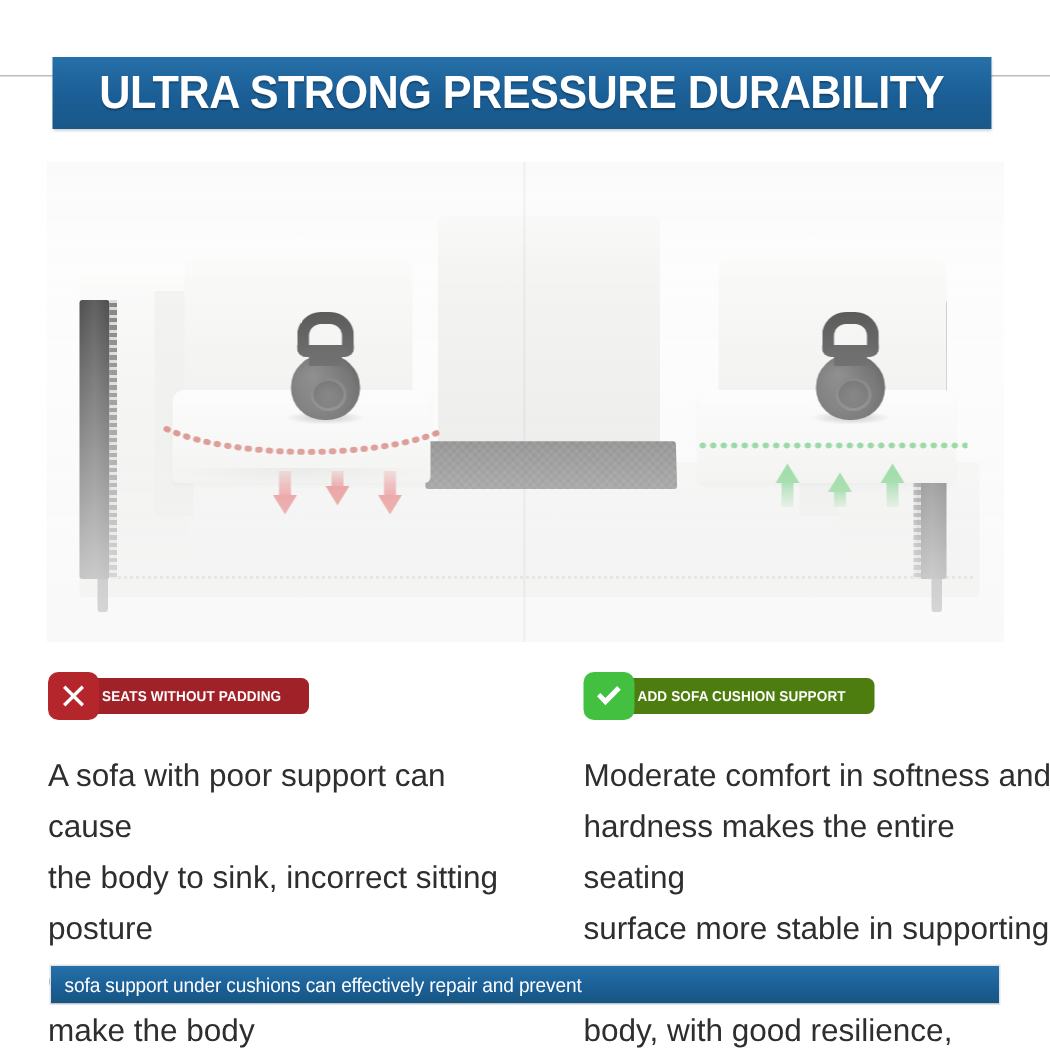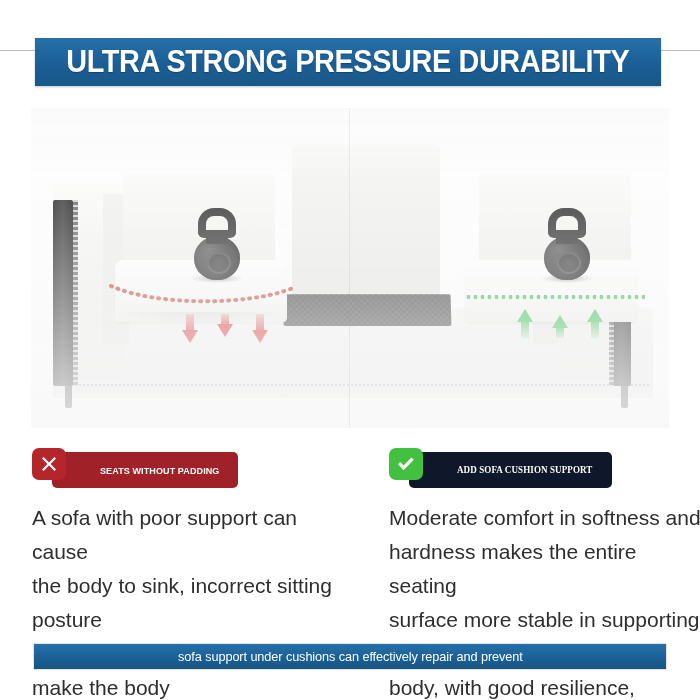--- a/index.html
+++ b/index.html
@@ -286,29 +286,29 @@
   
   #comparison { position: absolute; left: 0; top: 448px; width: 700px; height: 180px; }
   .col { position: absolute; top: 0; width: 320px; }
   .col-left  { left: 32px; }
   .col-right { left: 389px; }
 
   .badge { position: relative; height: 32px; display: flex; align-items: center; }
   .badge-pill {
     position: absolute;
     left: 20px; top: 4px;
-    height: 36px;
+    height: 24px;
     border-radius: 5px;
     display: flex;
     align-items: center;
-    padding: 0 12px 0 48px;
+    padding: 0 12px 0 16px;
     box-sizing: border-box;
   }
   .pill-neg { background: #a02128; }
-  .pill-pos { background: #0f172a; font-family: Liberation Serif, serif; }
+  .pill-pos { background: #4d7c0f; }
   .badge-label {
     color: #ffffff;
     font-size: 9.5px;
     font-weight: bold;
     letter-spacing: 0.1px;
     white-space: nowrap;
     transform: scaleX(0.95);
     transform-origin: left center;
   }
   .badge-square {
@@ -335,21 +335,20 @@
   
   #footer-bar {
     position: absolute;
     left: 33px; top: 643px;
     width: 634px; height: 27px;
     background: linear-gradient(180deg,#2571a9 0%,#1a5e95 60%,#18567f 100%);
     border: 1px solid #e3e3e3;
     box-sizing: border-box;
     display: flex;
     align-items: center;
-    justify-content: center;
   }
   #footer-text {
     color: #ffffff;
     font-size: 13.4px;
     letter-spacing: -0.1px;
     transform: scaleX(0.95);
     white-space: nowrap;
   }
 </style>
 </head>

